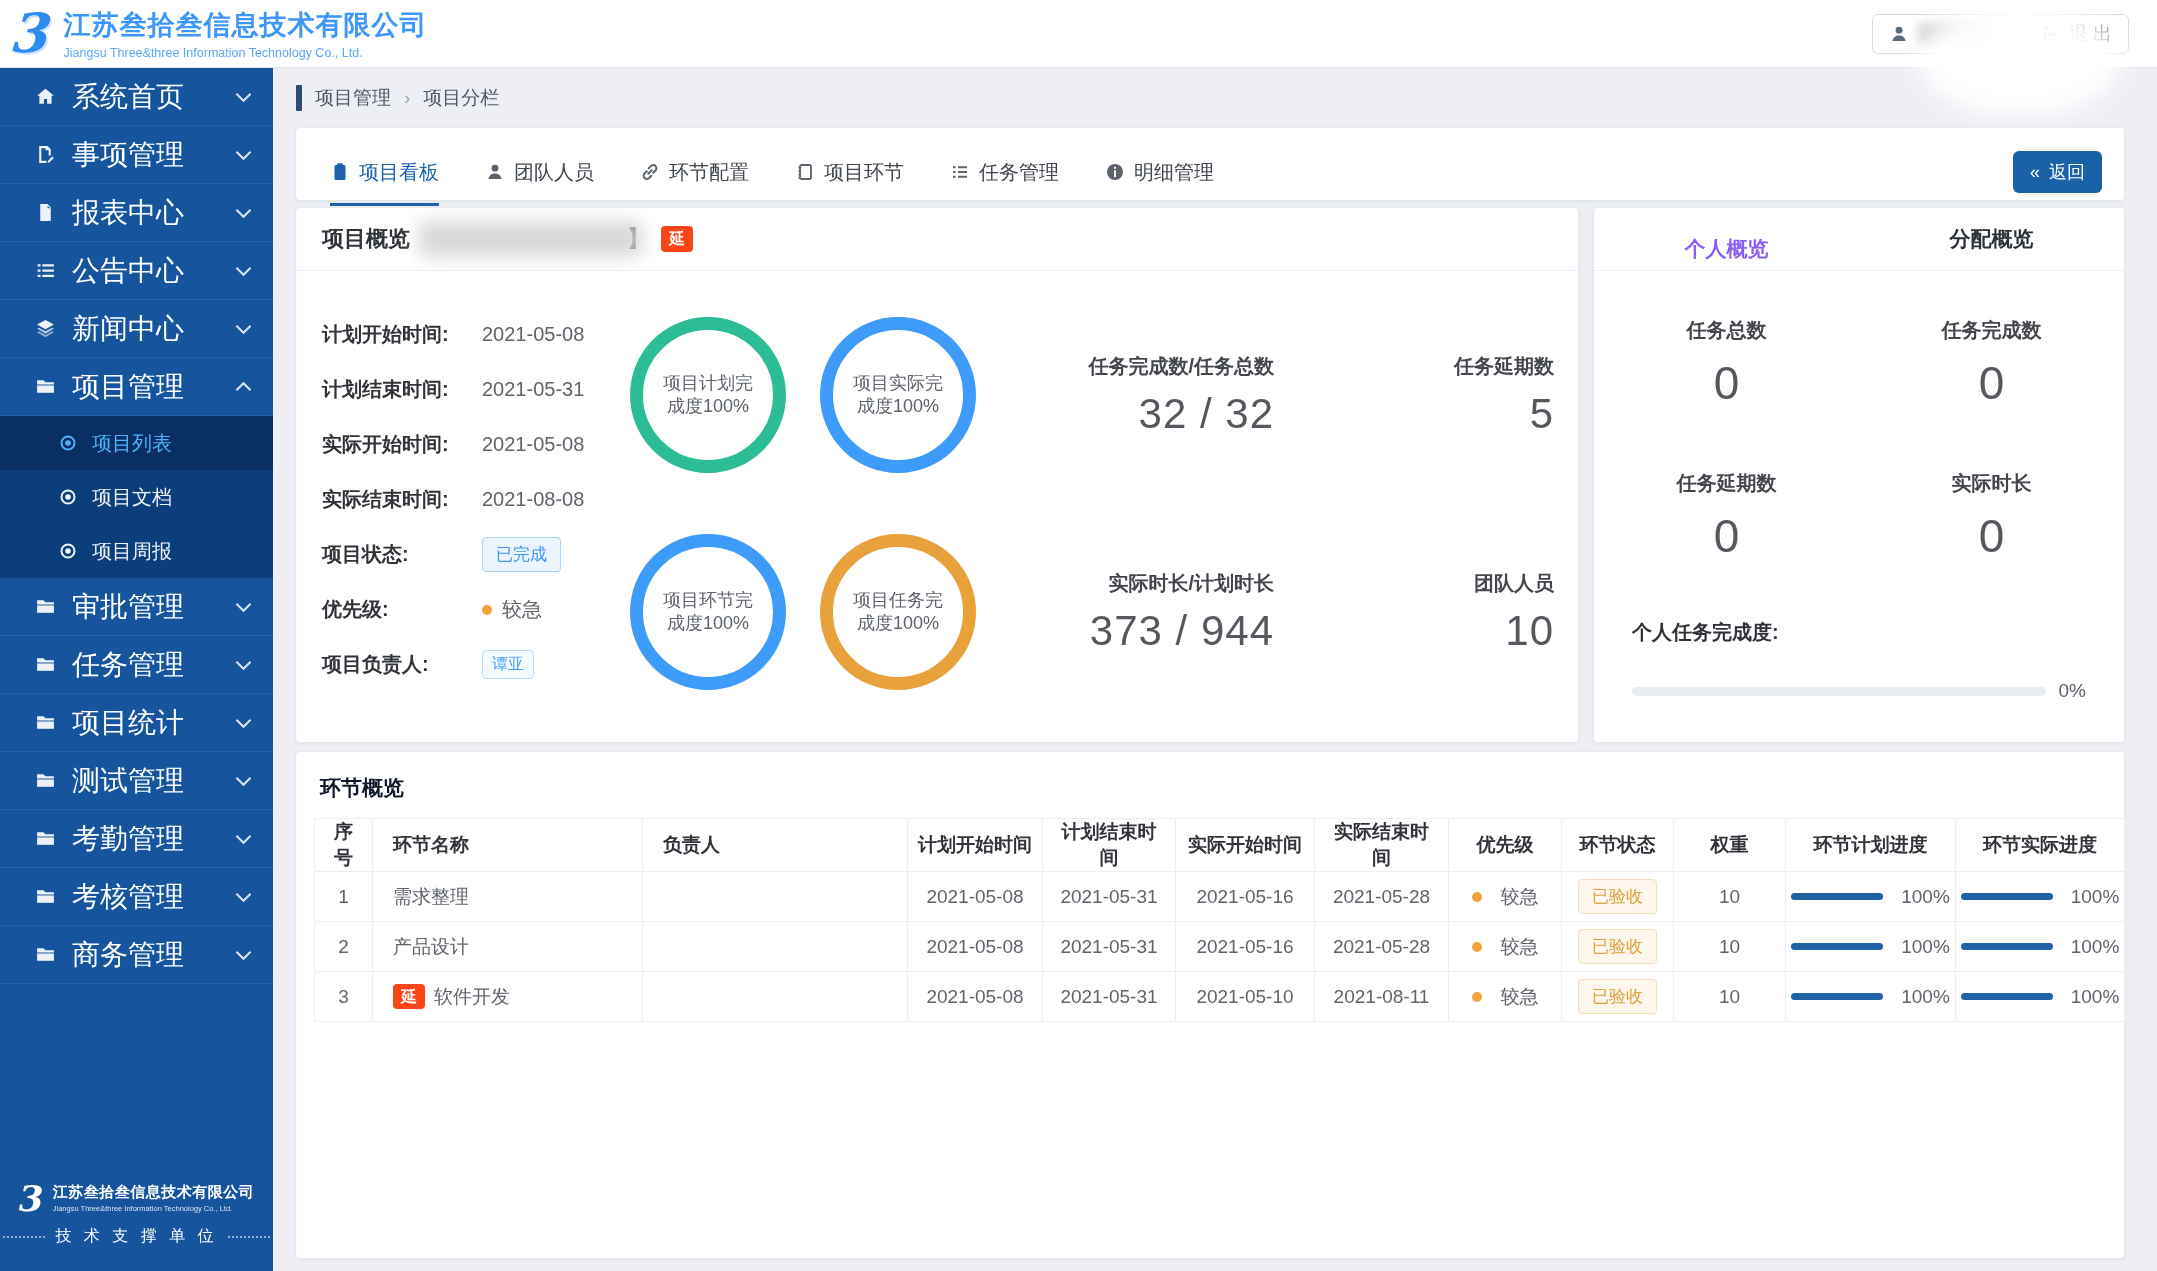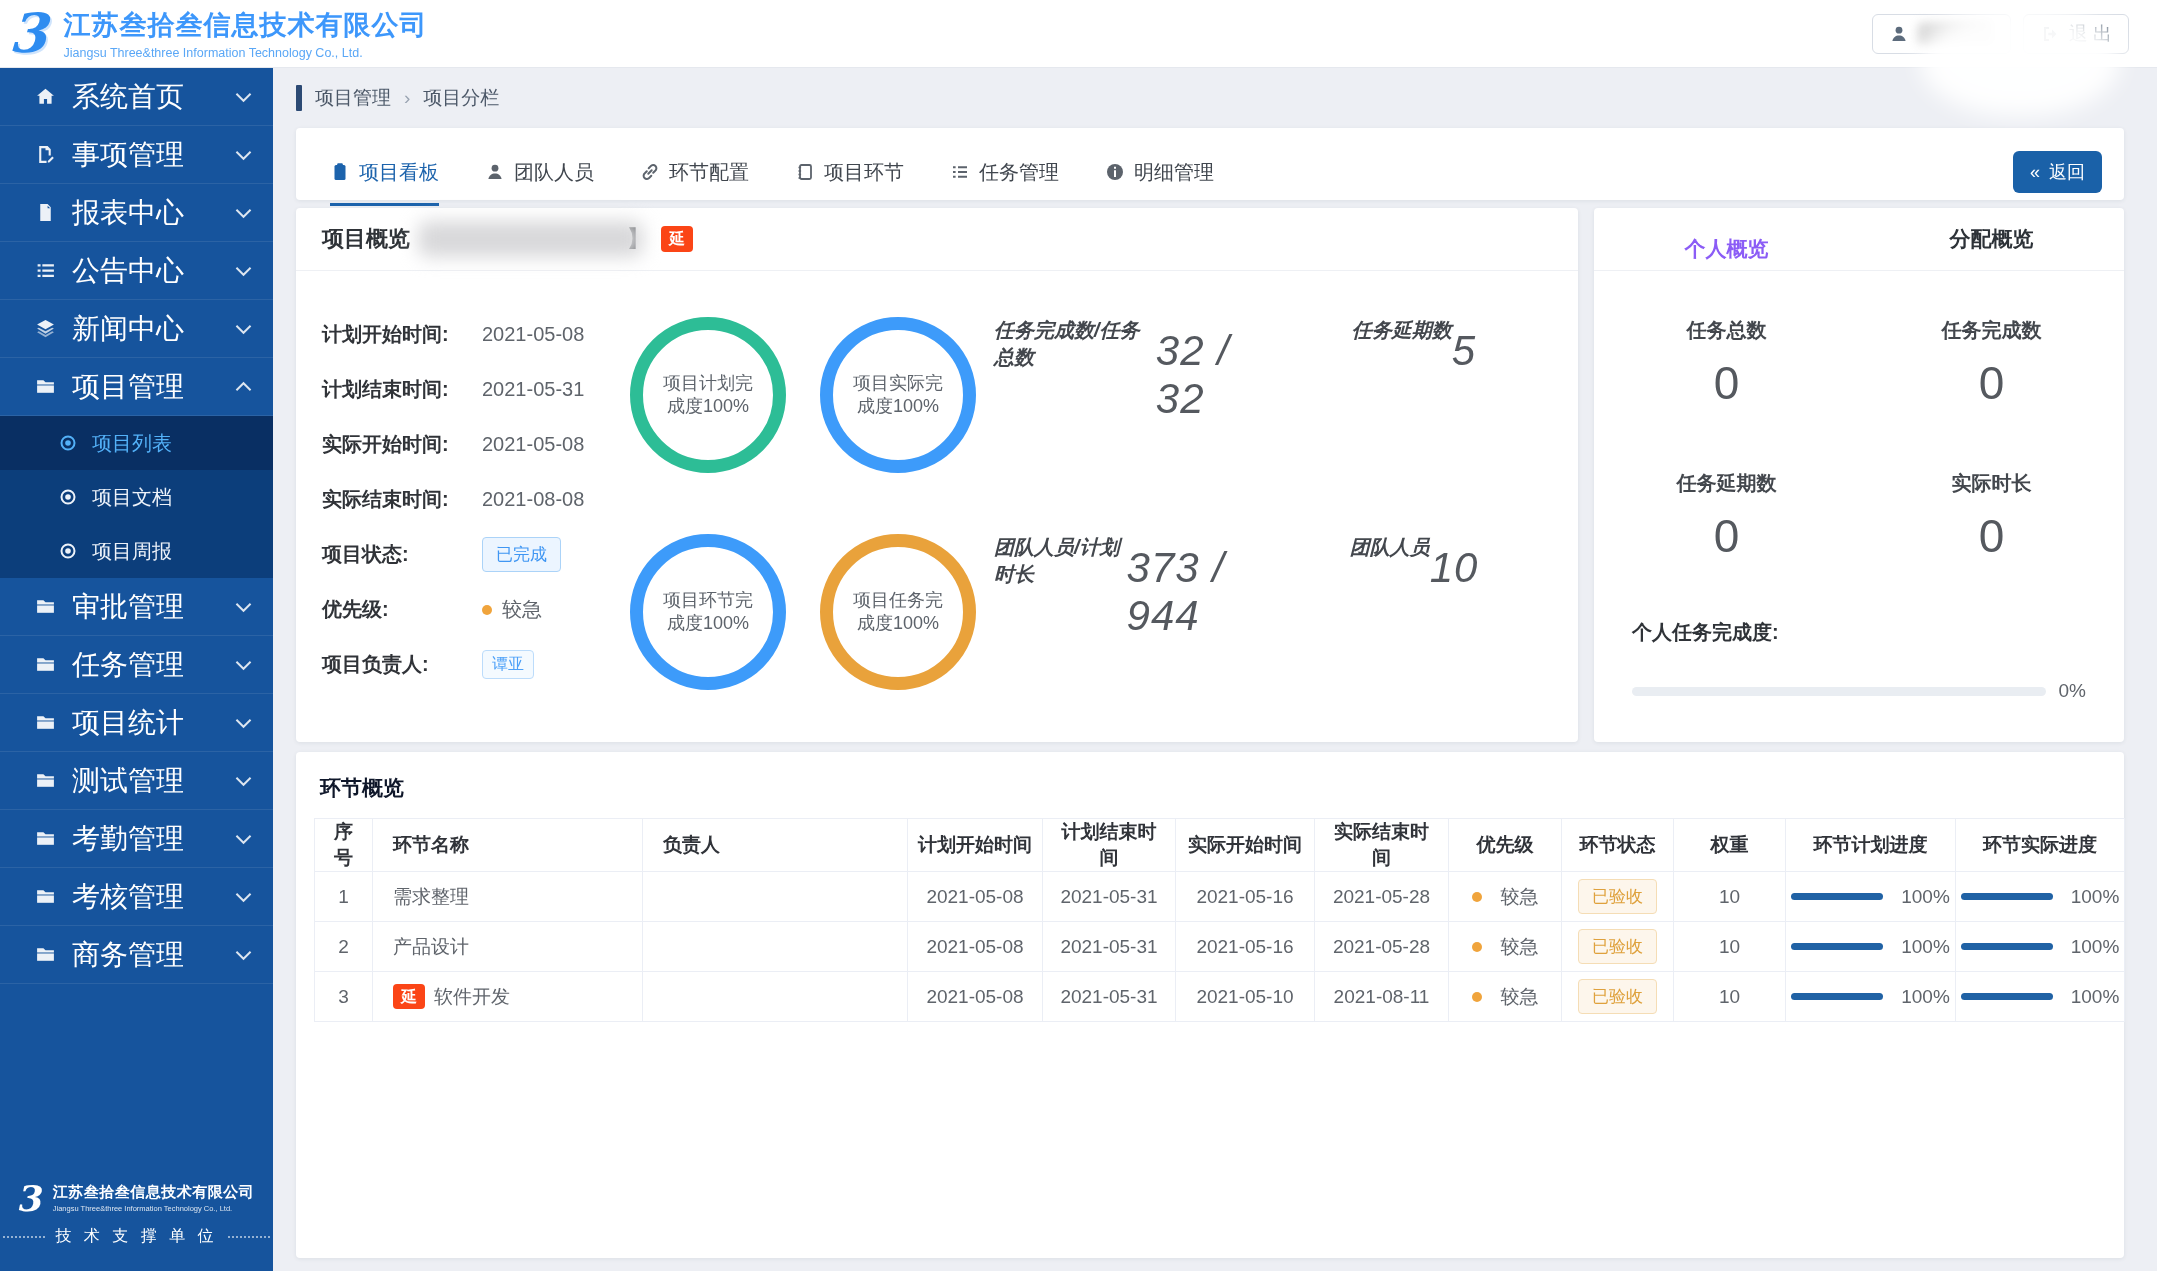--- a/index.html
+++ b/index.html
@@ -81,21 +81,21 @@
   .f-value{color:#5f646b;}
   .status-pill{background:#ecf5ff;border:1px solid #abd3f8;color:#3f96f3;font-size:17px;padding:5px 13px;border-radius:4px;}
   .pri-dot{width:10px;height:10px;border-radius:50%;background:#f0a43c;margin-right:10px;}
   .owner-tag{background:#f4faff;border:1px solid #bcdcfb;color:#4da0f8;font-size:16px;padding:3px 9px;border-radius:4px;}
   .rings{display:grid;grid-template-columns:156px 156px;grid-template-rows:156px 156px;column-gap:34px;row-gap:61px;
          margin-top:10px;margin-left:8px;}
   .ring{border-radius:50%;border:13px solid #3d9bfa;display:flex;align-items:center;justify-content:center;text-align:center;
         font-size:18px;color:#5d636b;box-sizing:border-box;padding:12px;line-height:1.3;}
   .stats{margin-left:auto;width:560px;display:grid;grid-template-columns:1fr 1fr;grid-template-rows:156px 156px;
          row-gap:61px;margin-top:10px;}
-  .stat{display:flex;flex-direction:row;align-items:flex-start;justify-content:center;font-style:italic;}
+  .stat{display:flex;flex-direction:column;align-items:flex-end;justify-content:center;}
   .stat-label{font-size:20px;font-weight:bold;color:#43474d;}
   .stat-value{font-size:42px;color:#55595f;margin-top:10px;letter-spacing:1px;}
 
   
   .personal-card{width:530px;flex:none;display:flex;flex-direction:column;box-sizing:border-box;}
   .pc-tabs{height:62px;display:flex;border-bottom:1px solid #eef0f4;flex:none;}
   .ptab{flex:1;display:flex;align-items:center;justify-content:center;font-size:21px;font-weight:bold;color:#2d3238;cursor:pointer;}
   .ptab.active{color:#8b5cf6;margin-top:19px;}
   .p-stats{display:grid;grid-template-columns:1fr 1fr;row-gap:60px;padding-top:46px;}
   .p-stat{display:flex;flex-direction:column;align-items:center;}
@@ -447,21 +447,21 @@
         <div class="stats">
           <div class="stat">
             <span class="stat-label">任务完成数/任务总数</span>
             <span class="stat-value">32 / 32</span>
           </div>
           <div class="stat">
             <span class="stat-label">任务延期数</span>
             <span class="stat-value">5</span>
           </div>
           <div class="stat">
-            <span class="stat-label">团队人员/计划时长</span>
+            <span class="stat-label">实际时长/计划时长</span>
             <span class="stat-value">373 / 944</span>
           </div>
           <div class="stat">
             <span class="stat-label">团队人员</span>
             <span class="stat-value">10</span>
           </div>
         </div>
       </div>
     </section>
 

